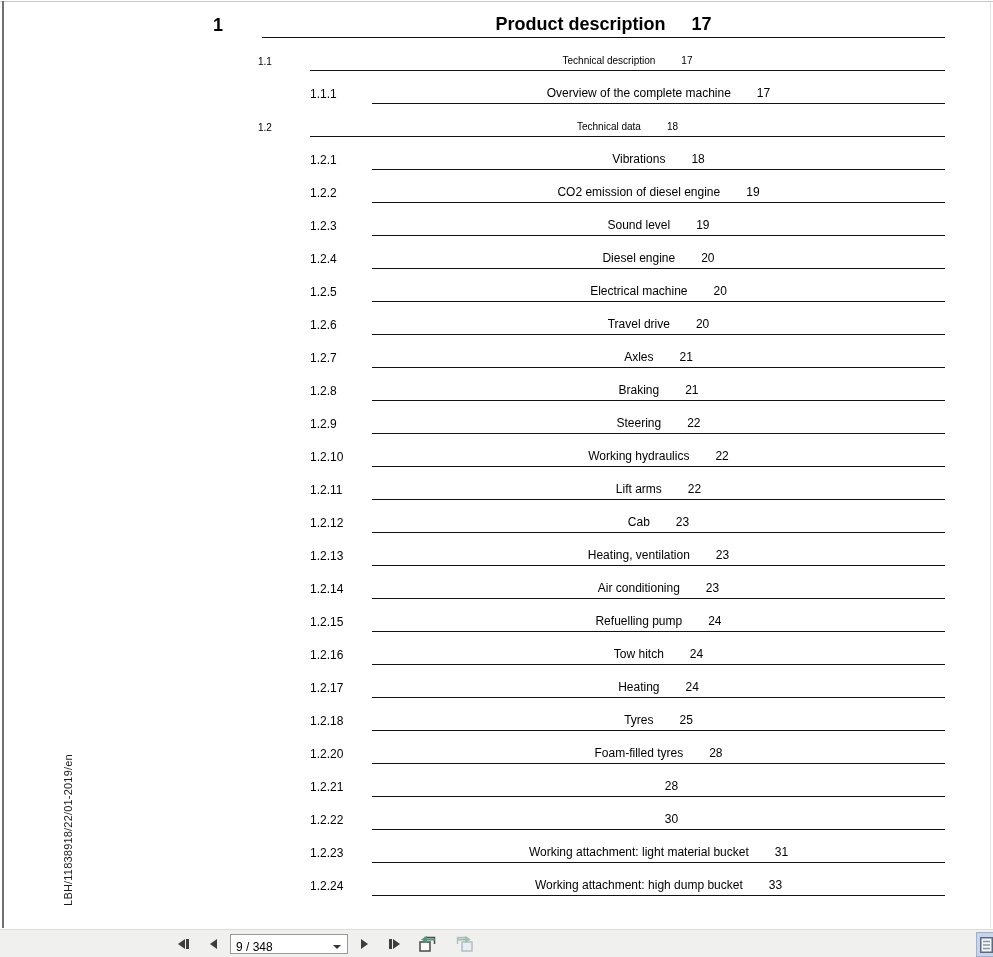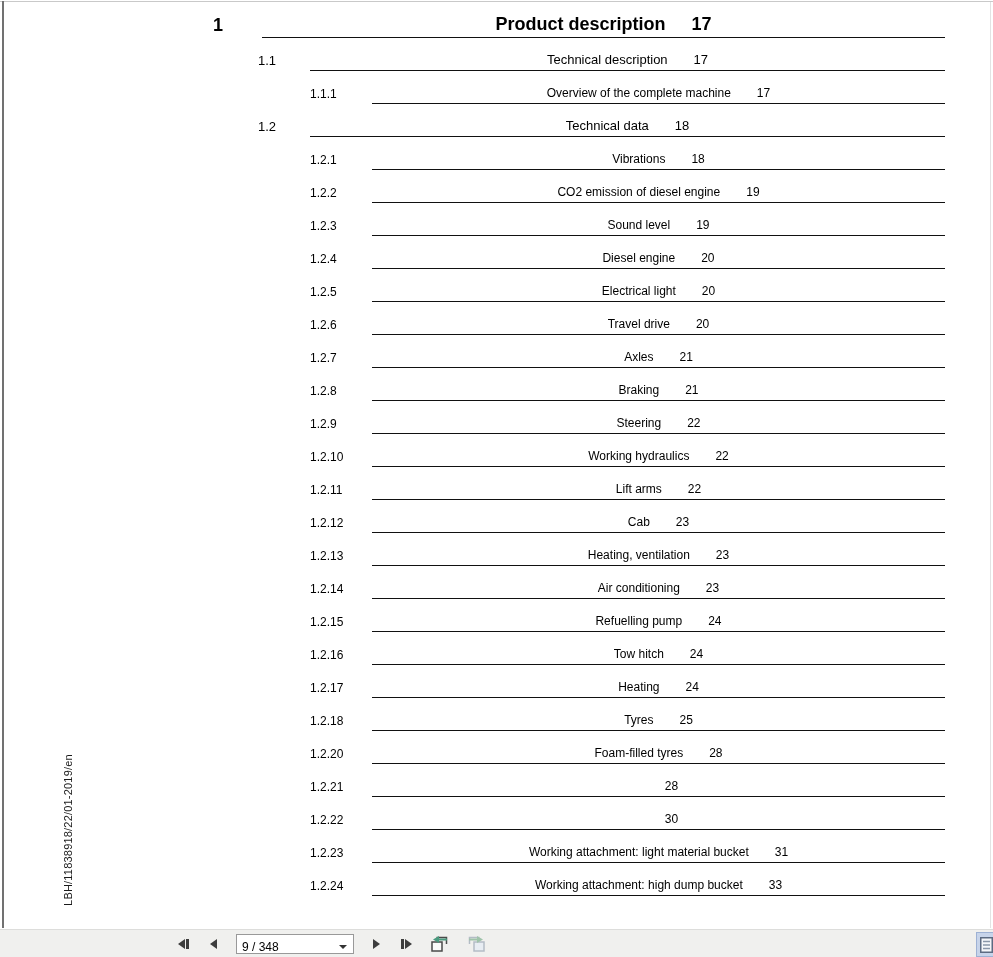--- a/index.html
+++ b/index.html
@@ -12,21 +12,21 @@
   
   .page{position:absolute;left:0;top:0;right:0;bottom:27px;background:#fff;}
   .line-top{position:absolute;left:0;top:1px;right:0;height:1px;background:#c9c9c9;}
   .line-left{position:absolute;left:2px;top:1px;width:2px;height:927px;background:#717171;}
   .line-right{position:absolute;right:2px;top:2px;width:1px;height:926px;background:#e3e3e3;}
 
   
   .toc{position:absolute;left:0;top:0;right:48px;}
   .toc-row{display:flex;align-items:flex-end;line-height:1;}
   .toc-row.l1{margin-left:213px;height:38px;font-size:18px;font-weight:bold;}
-  .toc-row.l2{margin-left:258px;height:33px;font-size:13px;}
+  .toc-row.l2{margin-left:258px;height:33px;font-size:10px;}
   .toc-row.l3{margin-left:310px;height:33px;font-size:12px;}
   .toc-num{flex:0 0 auto;padding-bottom:4px;}
   .l1 .toc-num{width:49px;}
   .l2 .toc-num{width:52px;}
   .l3 .toc-num{width:62px;}
   .toc-line{flex:1;display:flex;justify-content:center;align-items:flex-end;
             border-bottom:1px solid #111;}
   .toc-title{padding-bottom:4px;}
   .toc-page{padding-bottom:4px;margin-left:26px;}
 
@@ -41,21 +41,21 @@
   .toolbar{
     position:absolute;left:0;right:0;bottom:0;height:27px;
     background:#f0f0ee;border-top:1px solid #dddddb;
     display:flex;align-items:center;
   }
   .tb-spacer{width:172px;flex:0 0 auto;}
   .tb-btn{flex:0 0 auto;height:20px;display:flex;align-items:center;justify-content:center;
           padding:0 4px;cursor:pointer;}
   .tb-btn svg{display:block;}
   .page-combo{
-    flex:0 0 auto;width:118px;height:20px;margin:0 13px;
+    flex:0 0 auto;width:118px;height:20px;margin:0 7px;
     background:#fff;border:1px solid #999;box-sizing:border-box;
     display:flex;align-items:center;justify-content:space-between;
     font-size:12px;padding:6px 6px 0 5px;cursor:pointer;
   }
   .combo-caret{width:0;height:0;border-left:4px solid transparent;
     border-right:4px solid transparent;border-top:4px solid #333;}
   .tb-gap{width:8px;flex:0 0 auto;}
   .panel-toggle{
     position:absolute;right:0;bottom:0;width:16px;height:23px;
     background:#c7d4ea;border:1px solid #9db1d4;border-right:none;
@@ -129,21 +129,21 @@
     <span class="toc-num">1.2.4</span>
     <span class="toc-line">
       <span class="toc-title">Diesel engine</span>
       <span class="toc-page">20</span>
     </span>
   </div>
 
   <div class="toc-row l3">
     <span class="toc-num">1.2.5</span>
     <span class="toc-line">
-      <span class="toc-title">Electrical light</span>
+      <span class="toc-title">Electrical machine</span>
       <span class="toc-page">20</span>
     </span>
   </div>
 
   <div class="toc-row l3">
     <span class="toc-num">1.2.6</span>
     <span class="toc-line">
       <span class="toc-title">Travel drive</span>
       <span class="toc-page">20</span>
     </span>

